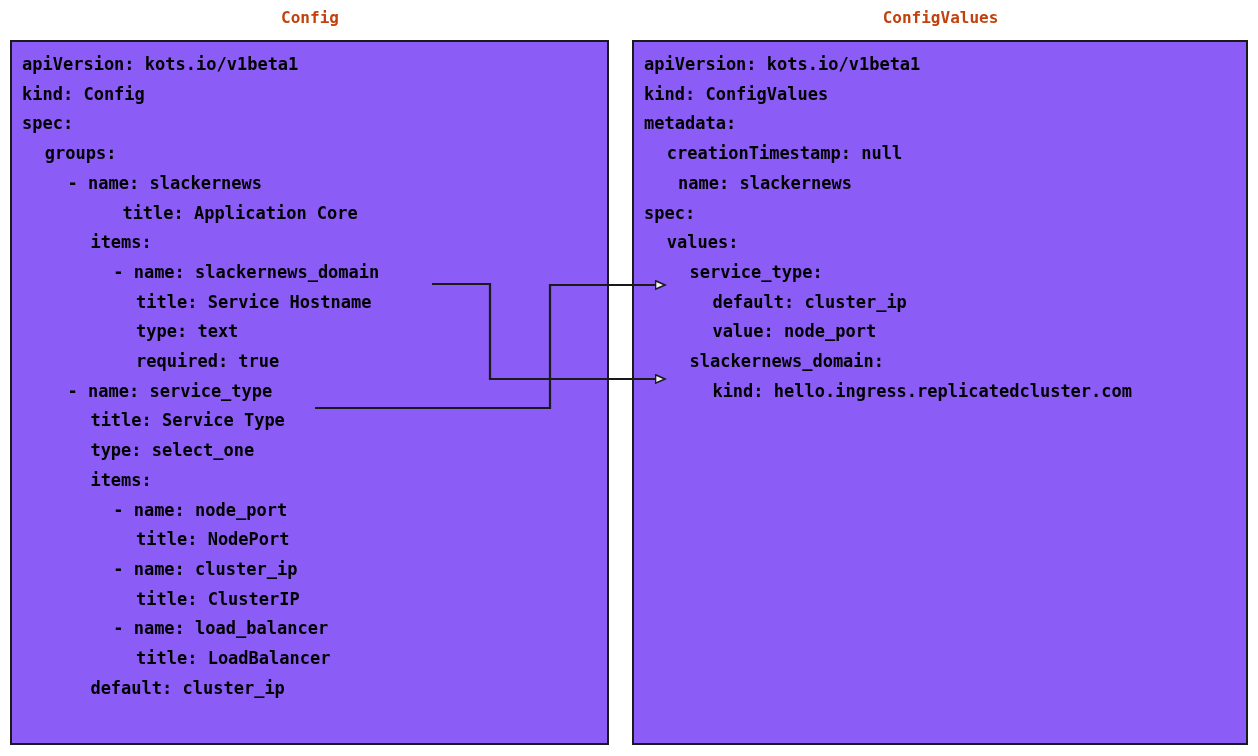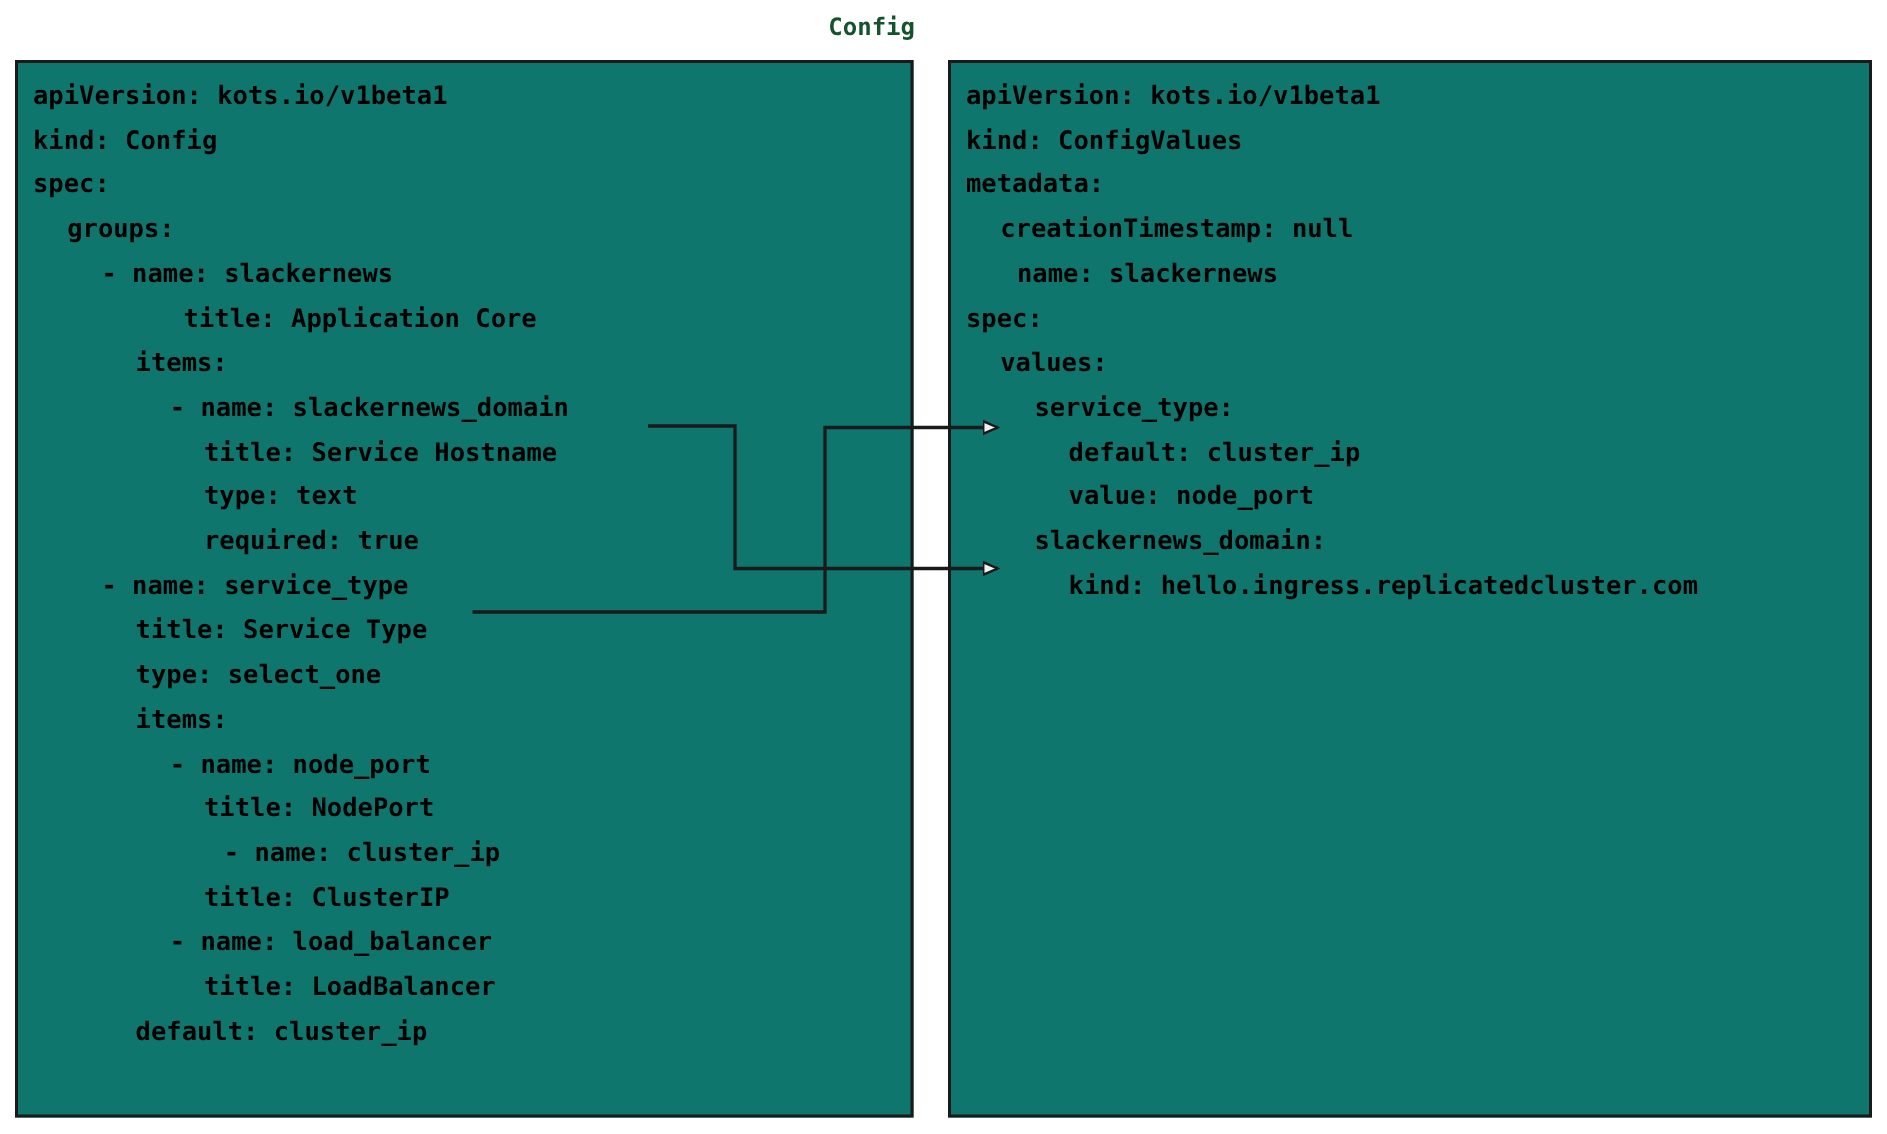--- a/index.html
+++ b/index.html
@@ -22,33 +22,33 @@
     width: 1258px;
     height: 756px;
   }
 
   
   .panel-title {
     position: absolute;
     font-family: "DejaVu Sans Mono", "Liberation Mono", monospace;
     font-weight: bold;
     font-size: 16px;
-    color: #14532d;
-    text-align: right;
+    color: #c2410c;
+    text-align: center;
     letter-spacing: 0px;
     white-space: nowrap;
     line-height: 20px;
   }
   #title-config  { left: 10px;  top: 8px; width: 600px; }
   #title-values  { left: 633px; top: 8px; width: 615px; }
 
   
   .panel {
     position: absolute;
-    background: #0f766e;
+    background: #8b5cf6;
     border: 2px solid #1a1a1a;
     box-sizing: border-box;
   }
   #panel-config {
     left: 10px;
     top: 40px;
     width: 599px;
     height: 705px;
   }
   #panel-values {
@@ -85,41 +85,42 @@
     height: 756px;
     pointer-events: none;
   }
 </style>
 </head>
 <body>
 
 <div id="stage">
 
   <div class="panel-title" id="title-config">Config</div>
+  <div class="panel-title" id="title-values">ConfigValues</div>
 
   <div class="panel" id="panel-config">
     <div class="code" id="code-config">
         <div class="code-line" style="left: 10px; top: 12px;">apiVersion: kots.io/v1beta1</div>
         <div class="code-line" style="left: 10px; top: 41.7px;">kind: Config</div>
         <div class="code-line" style="left: 10px; top: 71.4px;">spec:</div>
         <div class="code-line" style="left: 32.8px; top: 101.1px;">groups:</div>
         <div class="code-line" style="left: 55.6px; top: 130.8px;">- name: slackernews</div>
         <div class="code-line" style="left: 78.4px; top: 160.5px; margin-left: 32px;">title: Application Core</div>
         <div class="code-line" style="left: 78.4px; top: 190.2px;">items:</div>
         <div class="code-line" style="left: 101.2px; top: 219.9px;">- name: slackernews_domain</div>
         <div class="code-line" style="left: 124px; top: 249.6px;">title: Service Hostname</div>
         <div class="code-line" style="left: 124px; top: 279.3px;">type: text</div>
         <div class="code-line" style="left: 124px; top: 309px;">required: true</div>
         <div class="code-line" style="left: 55.6px; top: 338.7px;">- name: service_type</div>
         <div class="code-line" style="left: 78.4px; top: 368.4px;">title: Service Type</div>
         <div class="code-line" style="left: 78.4px; top: 398.1px;">type: select_one</div>
         <div class="code-line" style="left: 78.4px; top: 427.8px;">items:</div>
         <div class="code-line" style="left: 101.2px; top: 457.5px;">- name: node_port</div>
         <div class="code-line" style="left: 124px; top: 487.2px;">title: NodePort</div>
-        <div class="code-line" style="left: 101.2px; top: 516.9px; margin-left: 36px;">- name: cluster_ip</div>
+        <div class="code-line" style="left: 101.2px; top: 516.9px;">- name: cluster_ip</div>
         <div class="code-line" style="left: 124px; top: 546.6px;">title: ClusterIP</div>
         <div class="code-line" style="left: 101.2px; top: 576.3px;">- name: load_balancer</div>
         <div class="code-line" style="left: 124px; top: 606px;">title: LoadBalancer</div>
         <div class="code-line" style="left: 78.4px; top: 635.7px;">default: cluster_ip</div>
       </div>
   </div>
 
   <div class="panel" id="panel-values">
     <div class="code" id="code-values">
         <div class="code-line" style="left: 10px; top: 12px;">apiVersion: kots.io/v1beta1</div>

